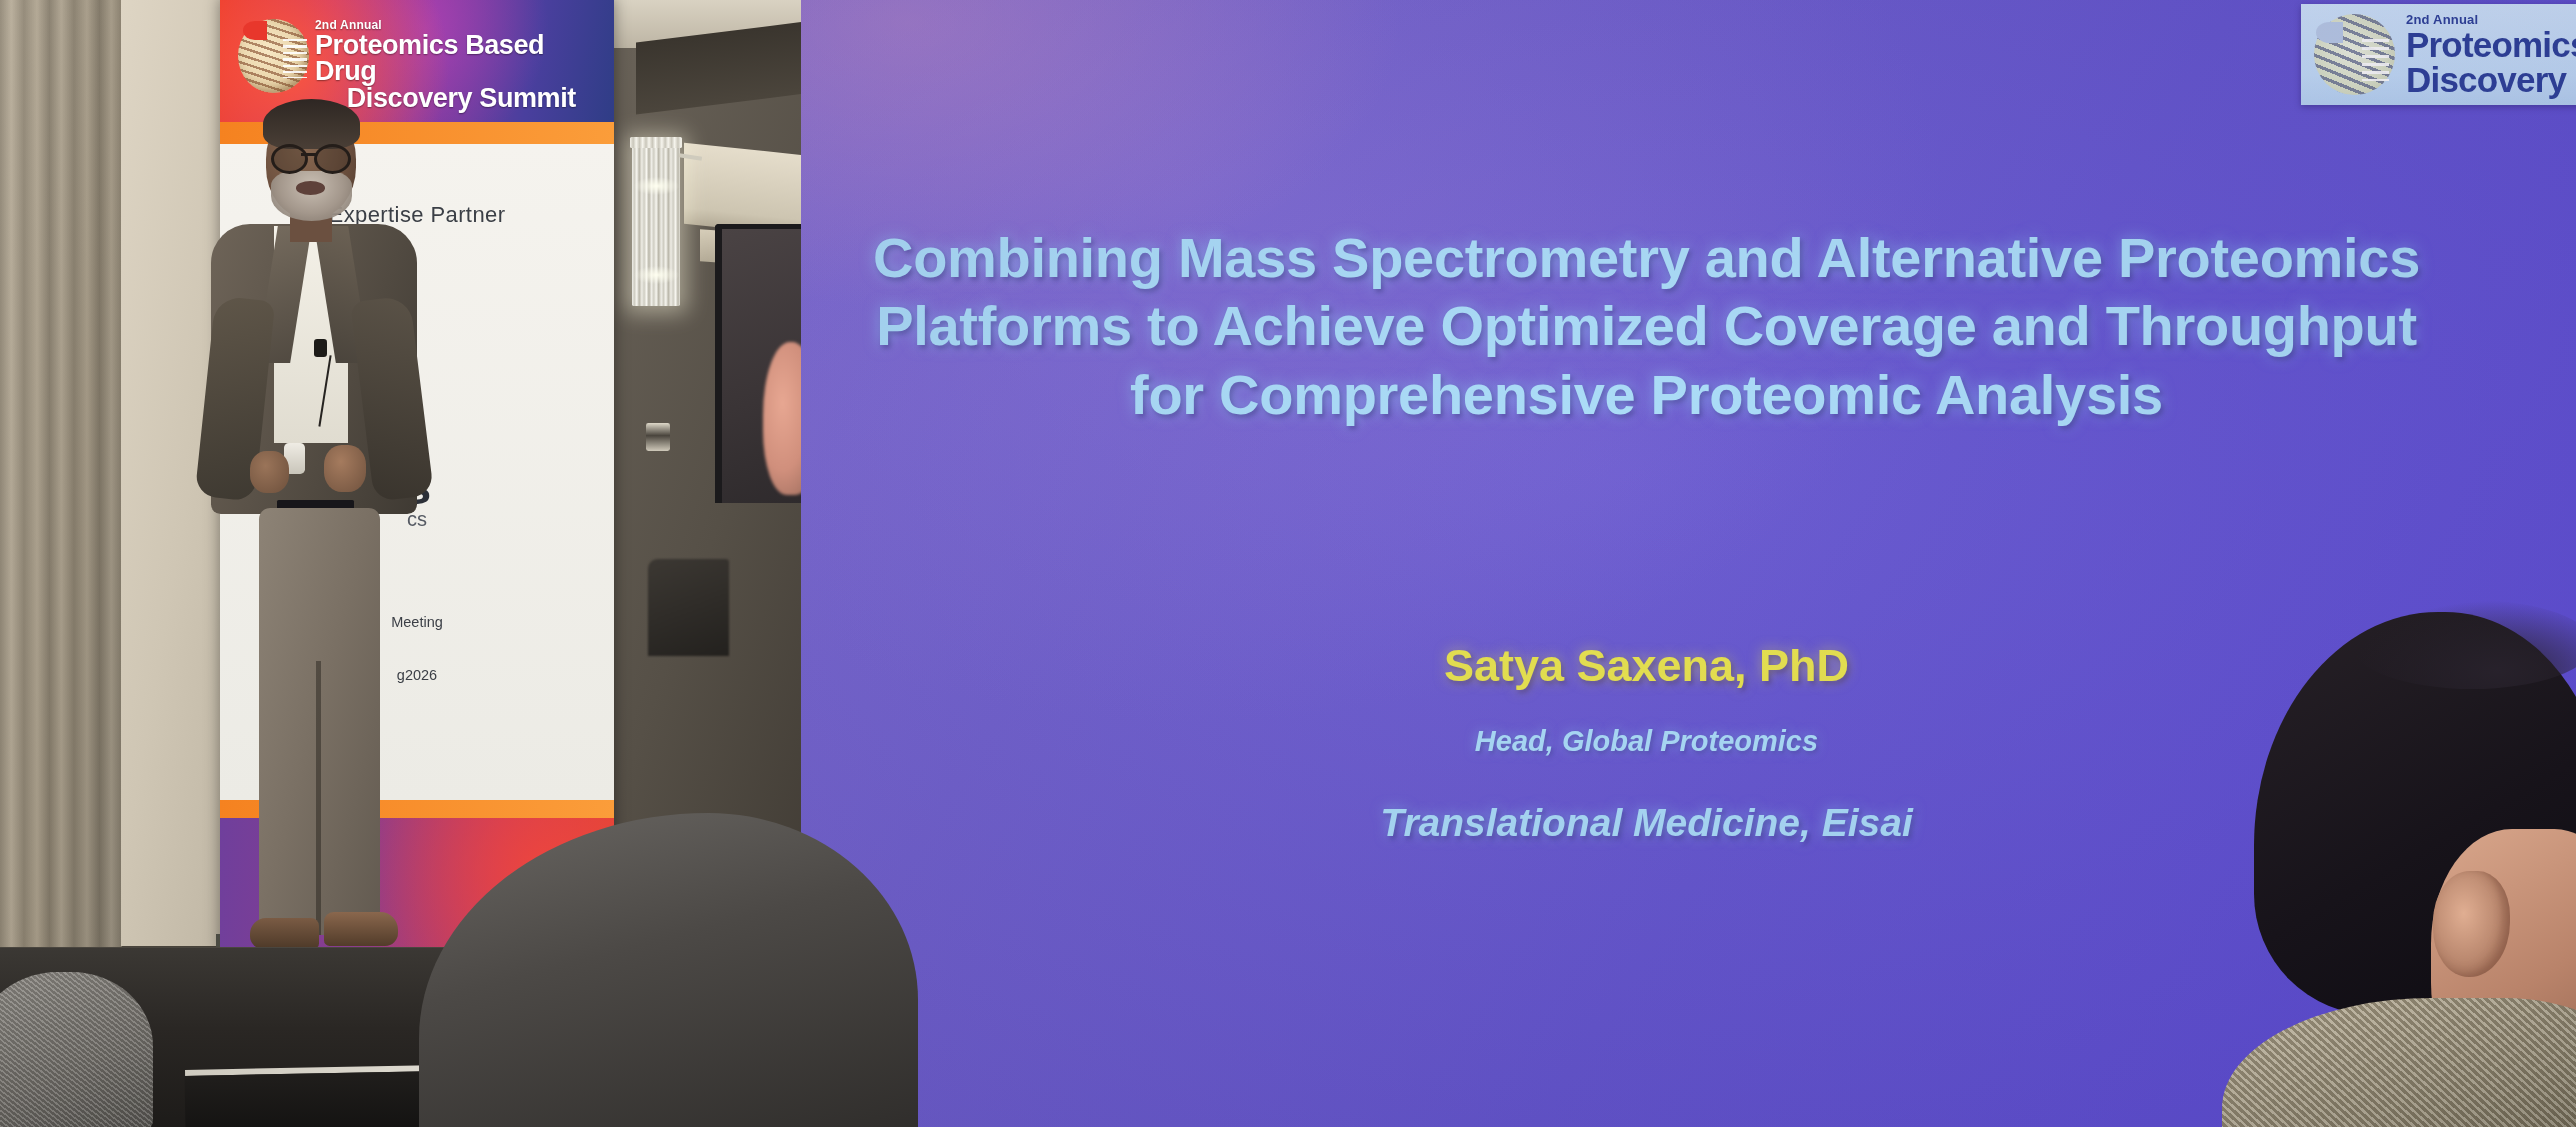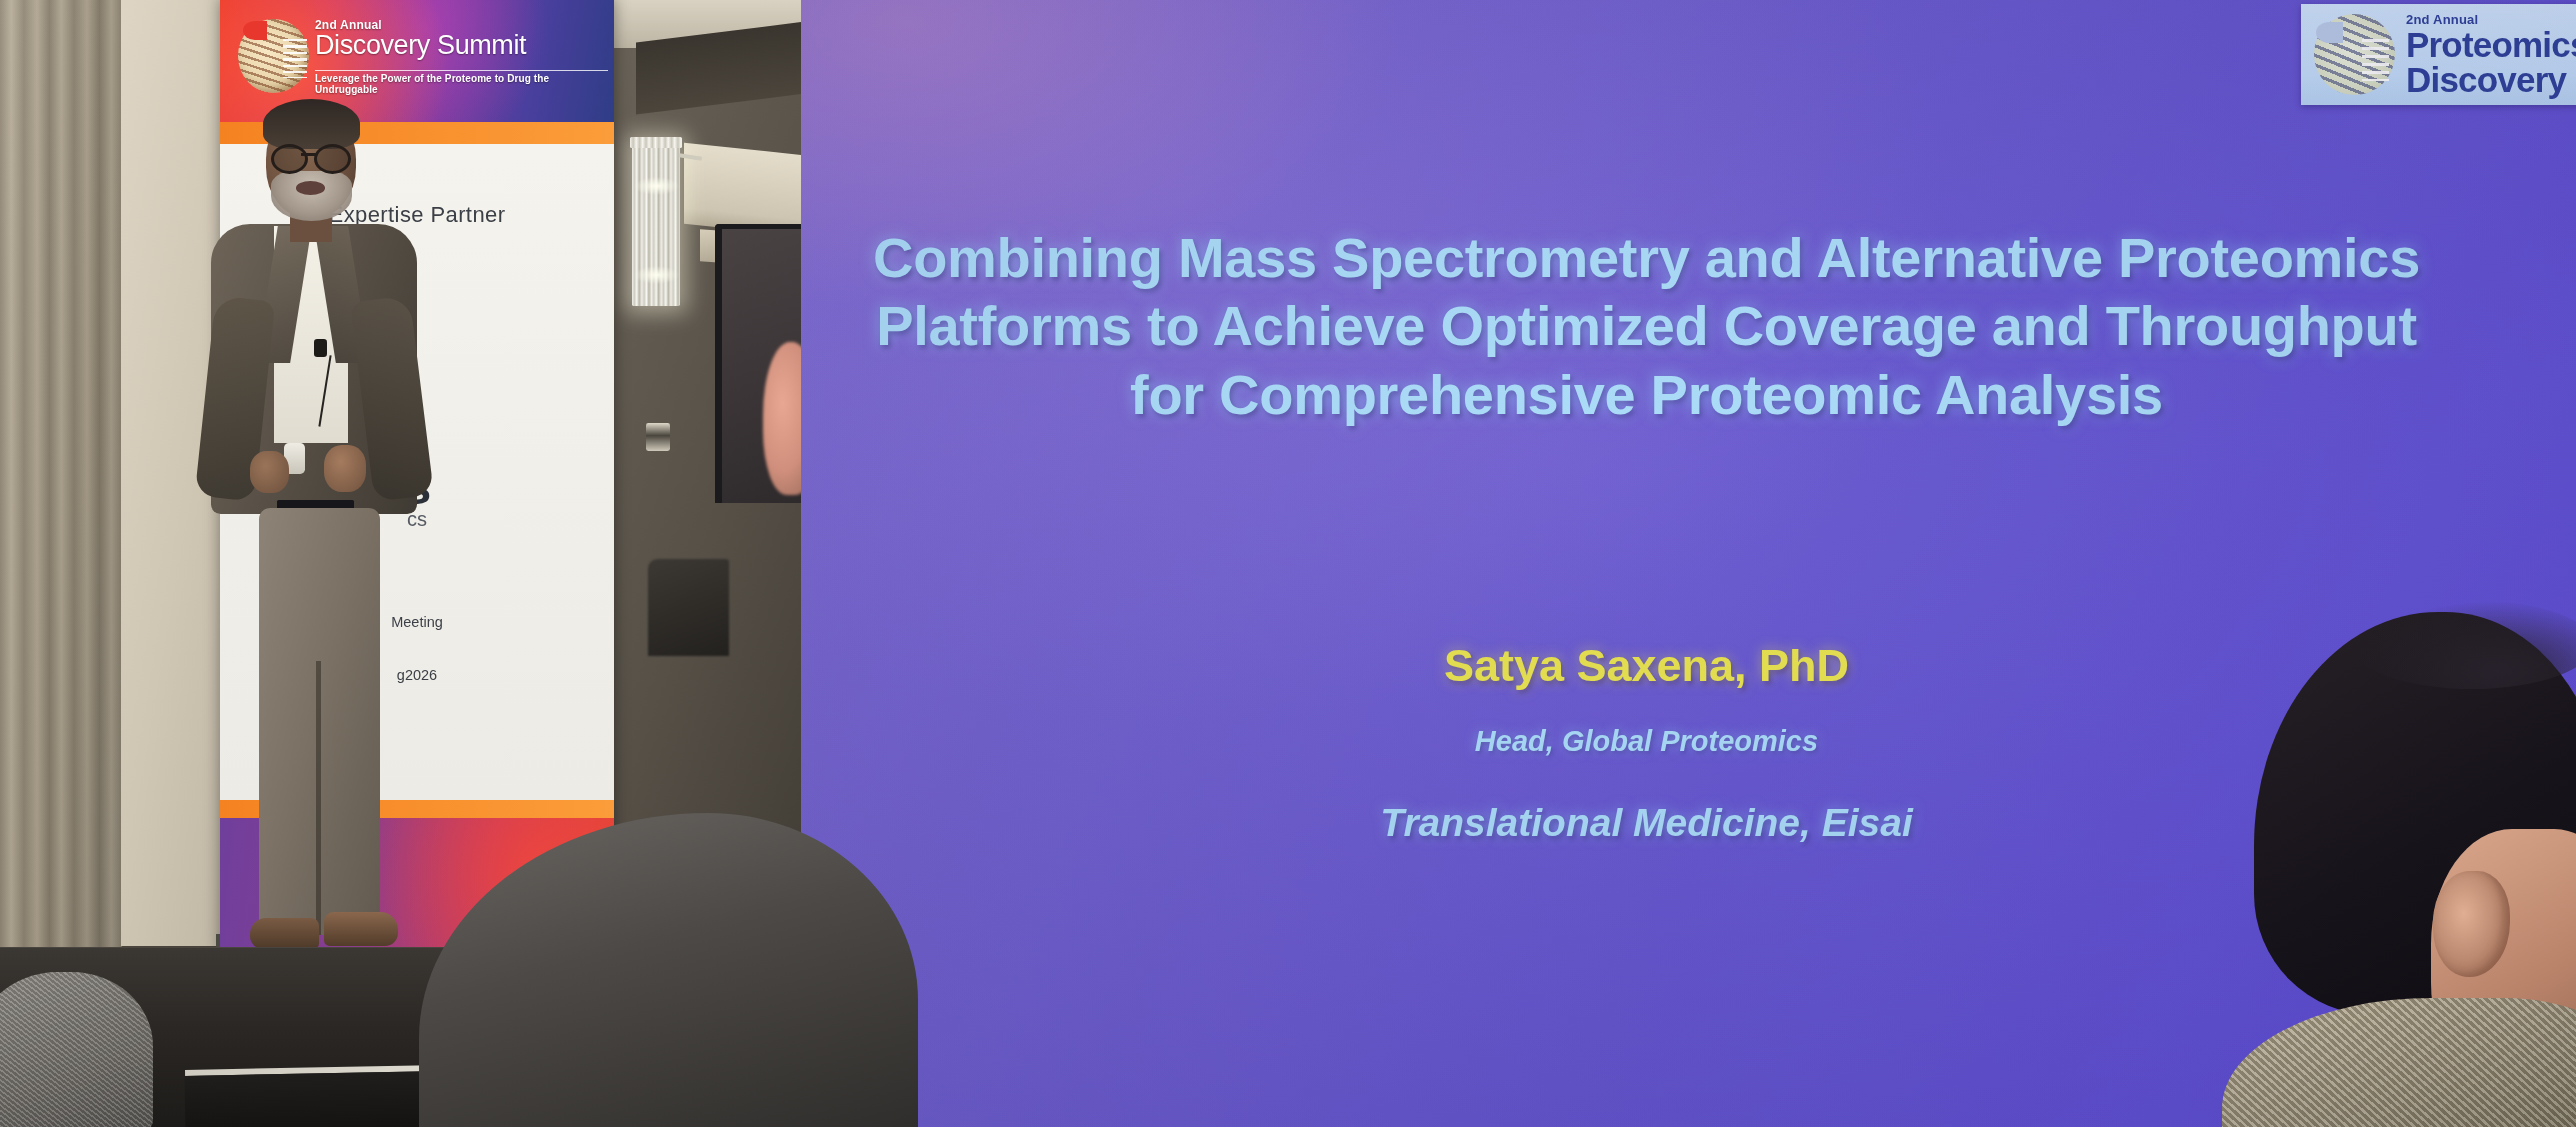--- a/index.html
+++ b/index.html
@@ -148,22 +148,22 @@
     position:absolute; left:63px; top:42px; width:24px; height:39px;
     background:repeating-linear-gradient(180deg, rgba(255,255,255,.9) 0 2.4px, rgba(0,0,0,0) 2.4px 6.4px);
   }
   .banner-txt{
     position:absolute; left:95px; top:21px; right:6.4px;
     color:#fff;
     text-shadow:0 0.8px 1.6px rgba(0,0,0,.4);
   }
   .b-pre{ font-size:12px; font-weight:bold; letter-spacing:0.2px; }
   .b-l1{ font-size:27px; font-weight:bold; line-height:.98; letter-spacing:-0.4px;}
-  .b-l2{ font-size:27px; font-weight:normal; line-height:1.0; letter-spacing:-0.4px;
-         border-bottom:1.2px solid rgba(255,255,255,.8); padding-bottom:11px;}
+  .b-l2{ font-size:27px; font-weight:bold; line-height:1.0; letter-spacing:-0.4px;
+         border-bottom:1.2px solid rgba(255,255,255,.8); padding-bottom:11px;text-align:center;}
   .b-tag{ font-size:10px; font-weight:bold; margin-top:2.4px; letter-spacing:0.1px;}
 
   .banner-orange1{
     position:absolute; left:0; top:125px; width:100%; height:22.5px;
     background:linear-gradient(90deg,#f58220,#fb9d3a);
   }
   .banner-body{
     position:absolute; left:0; top:147px; width:100%; height:656px;
     background:linear-gradient(180deg,#f5f3ee 0%,#ecebe5 100%);
   }
@@ -493,20 +493,21 @@
     <div class="outlet"></div>
     <div class="chair-far"></div>
 
     <div class="banner">
       <div class="banner-hero">
         <div class="banner-logo-mark"></div>
         <div class="banner-logo-nick"></div>
         <div class="banner-logo-bars"></div>
         <div class="banner-txt">
           <div class="b-pre">2nd Annual</div>
+          <div class="b-l1">Proteomics Based Drug</div>
           <div class="b-l2">Discovery Summit</div>
           <div class="b-tag">Leverage the Power of the Proteome to Drug the Undruggable</div>
         </div>
       </div>
 
       <div class="banner-orange1"></div>
 
       <div class="banner-body">
         <div class="body-line bl-expert">Expertise Partner</div>
         <div class="body-line bl-big">s</div>

